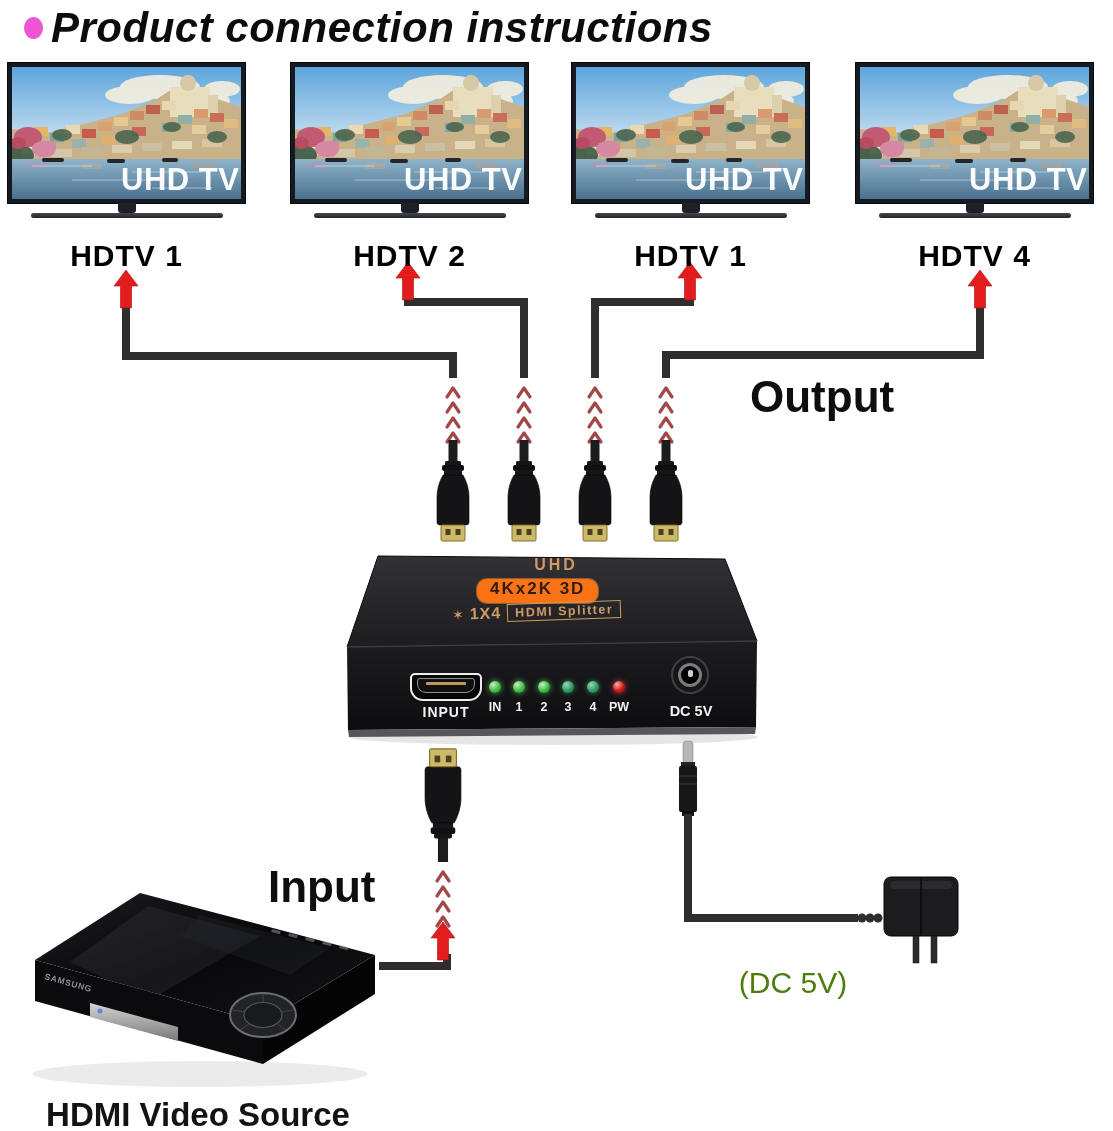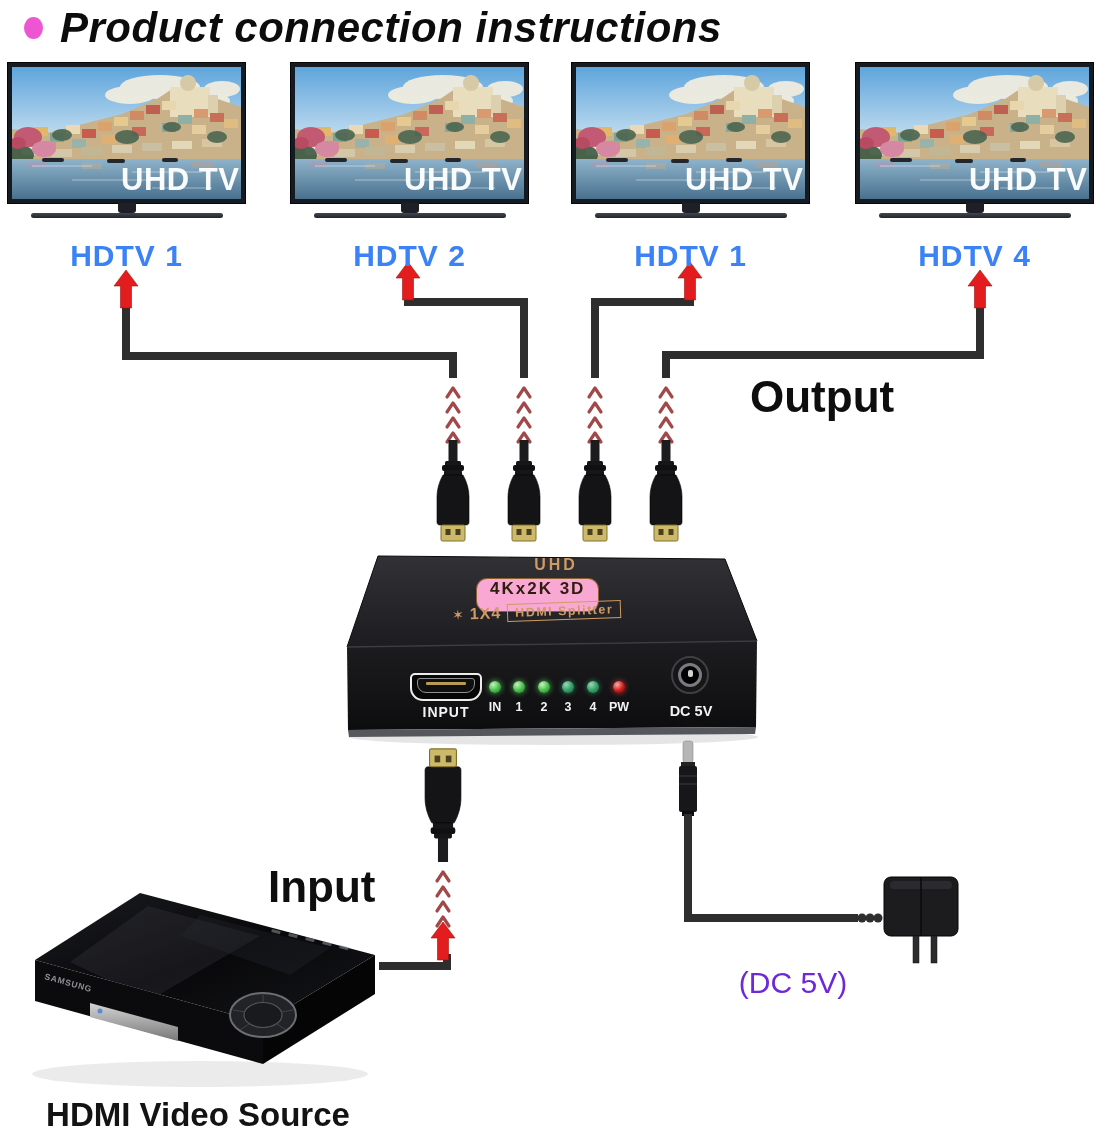--- a/index.html
+++ b/index.html
@@ -1,42 +1,42 @@
 <!DOCTYPE html>
 <html><head>
 <meta charset="utf-8">
 <style>
   html,body{margin:0;padding:0;background:#ffffff;}
   .canvas{position:relative;width:1113px;height:1131px;background:#fff;overflow:hidden;
           font-family:"Liberation Sans",sans-serif;color:#111;}
   
-  .title-row{position:absolute;left:24px;top:4px;display:flex;align-items:center;gap:17px;}
+  .title-row{position:absolute;left:24px;top:4px;display:flex;align-items:center;gap:8px;}
   .title-dot{width:19px;height:22px;border-radius:50%;background:#ee55d2;flex:0 0 auto;}
   .title-text{font-size:42px;font-weight:bold;font-style:italic;letter-spacing:.5px;color:#0c0c0c;}
   
   .tv{position:absolute;top:63px;width:237px;display:flex;flex-direction:column;align-items:center;}
   .tv-frame{width:229px;height:132px;border:4px solid #161b21;background:#fdba74;box-shadow:0 0 0 1px #05070a;}
   .tv-frame svg{display:block;width:229px;height:132px;}
   .screen-text{fill:#ffffff;fill-opacity:.96;font-family:"Liberation Sans",sans-serif;
                font-weight:bold;font-size:31px;letter-spacing:.5px;}
   .tv-neck{width:18px;height:10px;background:#1d2127;border-radius:0 0 3px 3px;}
   .tv-base{width:192px;height:5px;background:linear-gradient(#42474f,#22252a);border-radius:3px;}
-  .tv-label{margin-top:21px;font-size:30px;font-weight:bold;letter-spacing:1px;color:#3b82f6;}
+  .tv-label{margin-top:21px;font-size:30px;font-weight:bold;letter-spacing:1px;color:#000000;}
   
   .big-label{position:absolute;font-size:44px;font-weight:bold;color:#0e0e0e;}
   .caption{position:absolute;text-align:center;}
   .caption .l1{font-size:32px;font-weight:bold;color:#151515;}
-  .caption .l2{font-size:30px;color:#6d28d9;margin-top:6px;}
+  .caption .l2{font-size:30px;color:#4d7c0f;margin-top:6px;}
   .video-src{position:absolute;left:33px;top:1096px;width:330px;text-align:center;
              font-size:33px;font-weight:bold;color:#131313;}
   
   .sp-brand{position:absolute;left:456px;top:556px;width:200px;text-align:center;
             font-size:16px;font-weight:bold;letter-spacing:3px;color:#d09a63;}
-  .sp-badge{position:absolute;left:477px;top:579px;height:32px;line-height:20px;padding:0 13px;
-            background:#f9a8d4;color:#2f1d0d;font-size:17px;font-weight:bold;letter-spacing:2px;
+  .sp-badge{position:absolute;left:477px;top:579px;height:24px;line-height:20px;padding:0 13px;
+            background:#f97316;color:#2f1d0d;font-size:17px;font-weight:bold;letter-spacing:2px;
             border-radius:10px;box-shadow:0 0 0 1px #8a6030;}
   .sp-model{position:absolute;left:452px;top:603px;display:flex;align-items:center;gap:6px;
             color:#cf9a63;transform:rotate(-2deg);}
   .sp-model .logo{font-size:14px;}
   .sp-model .pref{font-size:16px;font-weight:bold;letter-spacing:1px;}
   .sp-model .boxed{border:1.5px solid #cf9a63;padding:0 7px;height:16px;line-height:16px;
                    font-size:12.5px;font-weight:bold;letter-spacing:1.5px;}
   .hdmi-port{position:absolute;left:410px;top:673px;width:72px;height:28px;background:#060606;
              border:2.5px solid #ececec;border-radius:5px 5px 13px 13px;box-sizing:border-box;}
   .hdmi-port-inner{margin:3px 5px 0 5px;height:13px;border:1.5px solid #8f8f8f;

